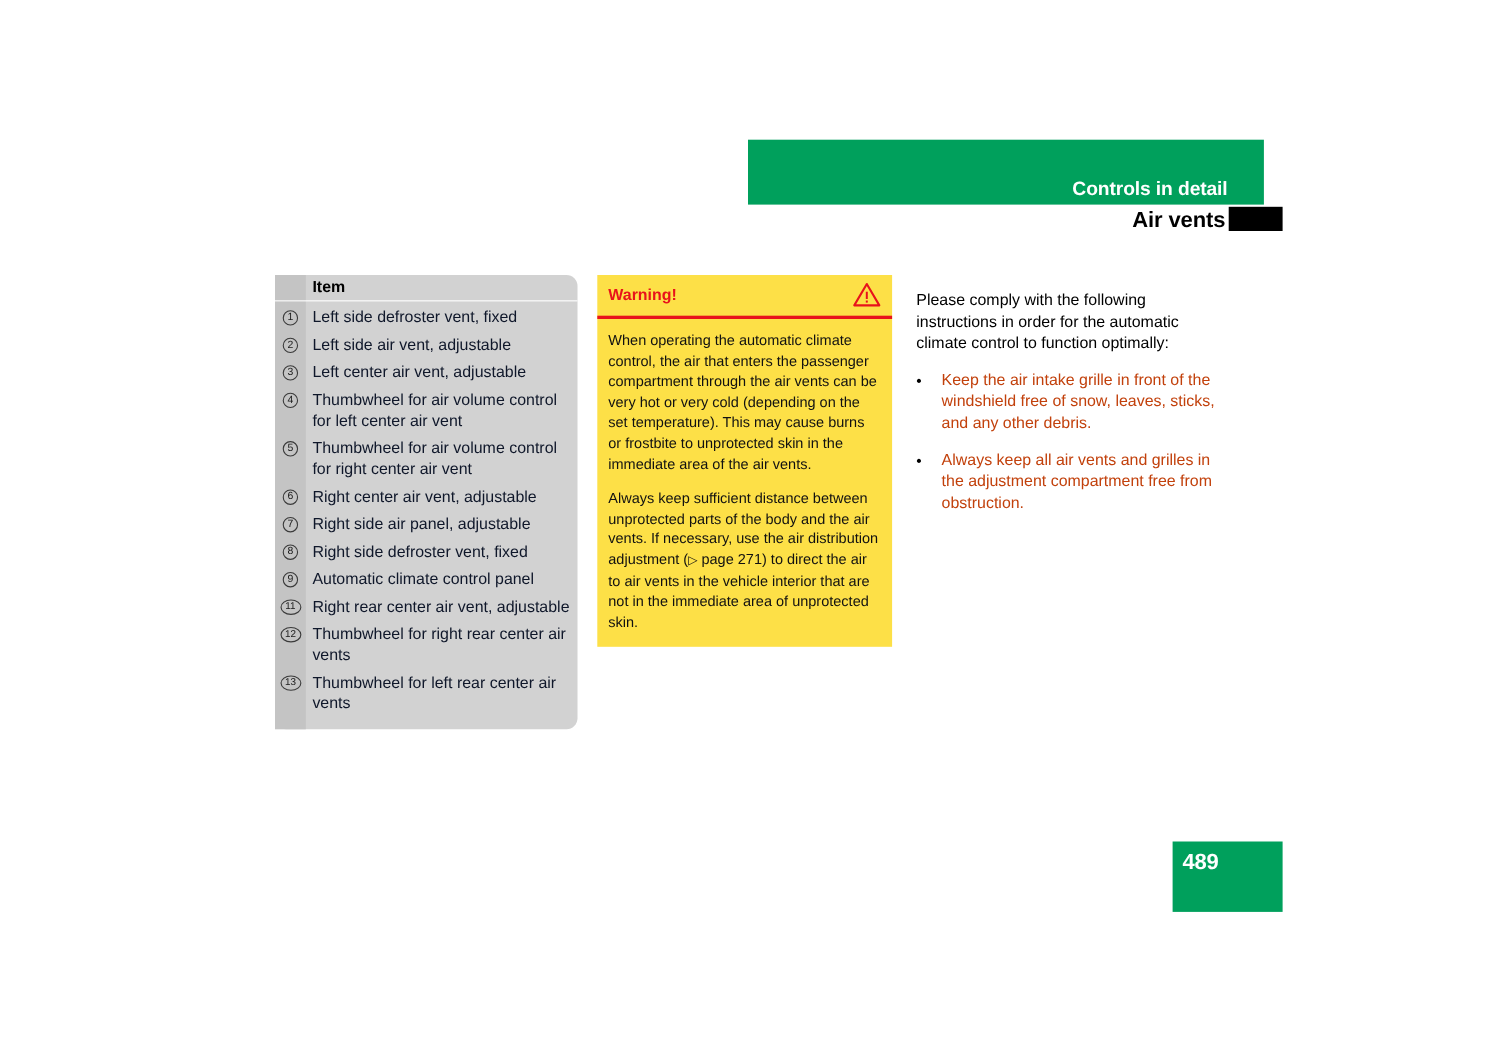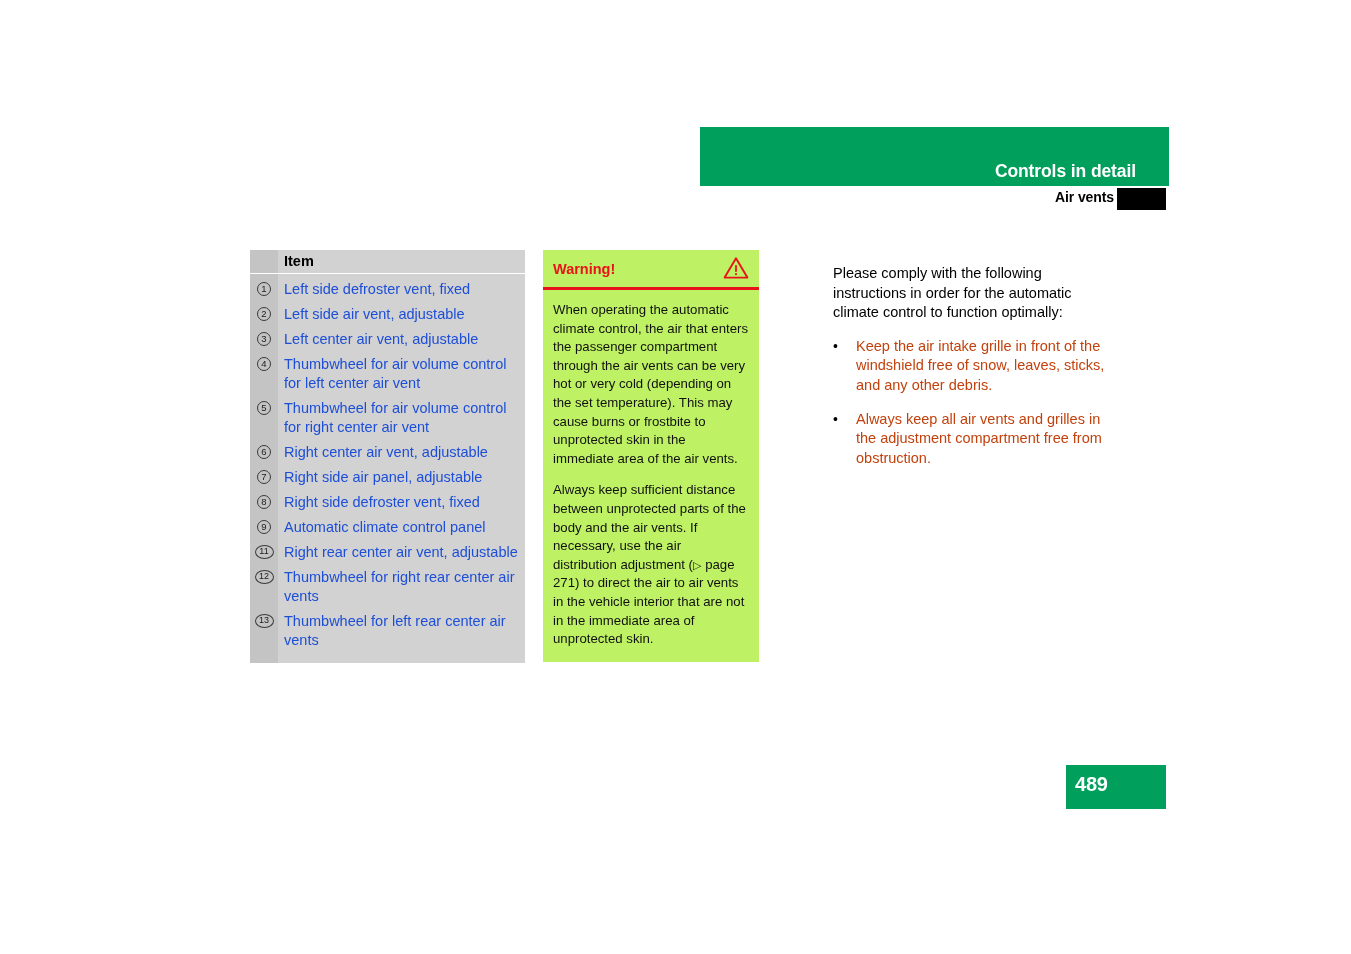--- a/index.html
+++ b/index.html
@@ -14,21 +14,21 @@
     position: relative;
     overflow: hidden;
     -webkit-font-smoothing: antialiased;
   }
 
   .page { position: absolute; inset: 0; }
 
   
   .header-band {
     position: absolute;
-    left: 700px; top: 127px;
+    left: 680px; top: 127px;
     width: 469px; height: 59px;
     background: #00a05c;
     box-sizing: border-box;
     display: flex;
     align-items: flex-end;
     justify-content: flex-end;
     padding: 0 33px 6px 0;
   }
   .header-title {
     color: #ffffff;
@@ -39,39 +39,40 @@
   }
   .subtitle-row {
     position: absolute;
     left: 697px; top: 188px;
     width: 469px; height: 24px;
   }
   .subtitle-text {
     position: absolute;
     right: 52px; top: 1px;
     color: #000000;
-    font-size: 14px;
+    font-size: 20px;
     font-weight: bold;
     letter-spacing: -0.1px;
     margin-left: 40px;
   }
   .edge-tab {
     position: absolute;
     right: 0; top: 0;
     width: 49px; height: 22px;
     background: #000000;
   }
 
   
   .item-table {
     position: absolute;
     left: 250px; top: 250px;
     width: 275px;
     background: #d2d2d2;
     padding-bottom: 10px;
+    border-radius: 10px;
   }
   .item-gutter {
     position: absolute;
     left: 0; top: 0;
     width: 28px; height: 100%;
     background: #c4c4c4;
   }
   .item-head {
     position: relative;
     height: 23px;
@@ -111,30 +112,30 @@
     font-size: 9.5px;
     line-height: 1;
     color: #1a1a1a;
     box-sizing: border-box;
   }
   .num-circle.wide { min-width: 19px; padding: 0 1px; font-size: 9px; }
   .item-label {
     flex: 1 1 auto;
     font-size: 14.5px;
     line-height: 19.5px;
-    color: #1d4ed8;
+    color: #0f172a;
     padding-left: 6px;
   }
 
   
   .warning-box {
     position: absolute;
     left: 543px; top: 250px;
-    width: 216px;
-    background: #bef264;
+    width: 268px;
+    background: #fde047;
     box-sizing: border-box;
   }
   .warning-head {
     position: relative;
     height: 37px;
     border-bottom: 3px solid #e8131b;
   }
   .warning-title {
     position: absolute;
     left: 10px; top: 11px;
@@ -184,21 +185,21 @@
     flex: 1 1 auto;
     font-size: 14.5px;
     line-height: 19.6px;
     color: #c2410c;
   }
 
   
   .page-block {
     position: absolute;
     left: 1066px; top: 765px;
-    width: 100px; height: 44px;
+    width: 100px; height: 64px;
     background: #00a05c;
   }
   .page-number {
     position: absolute;
     left: 9px; top: 8px;
     color: #ffffff;
     font-size: 20px;
     font-weight: bold;
     letter-spacing: -0.2px;
   }

